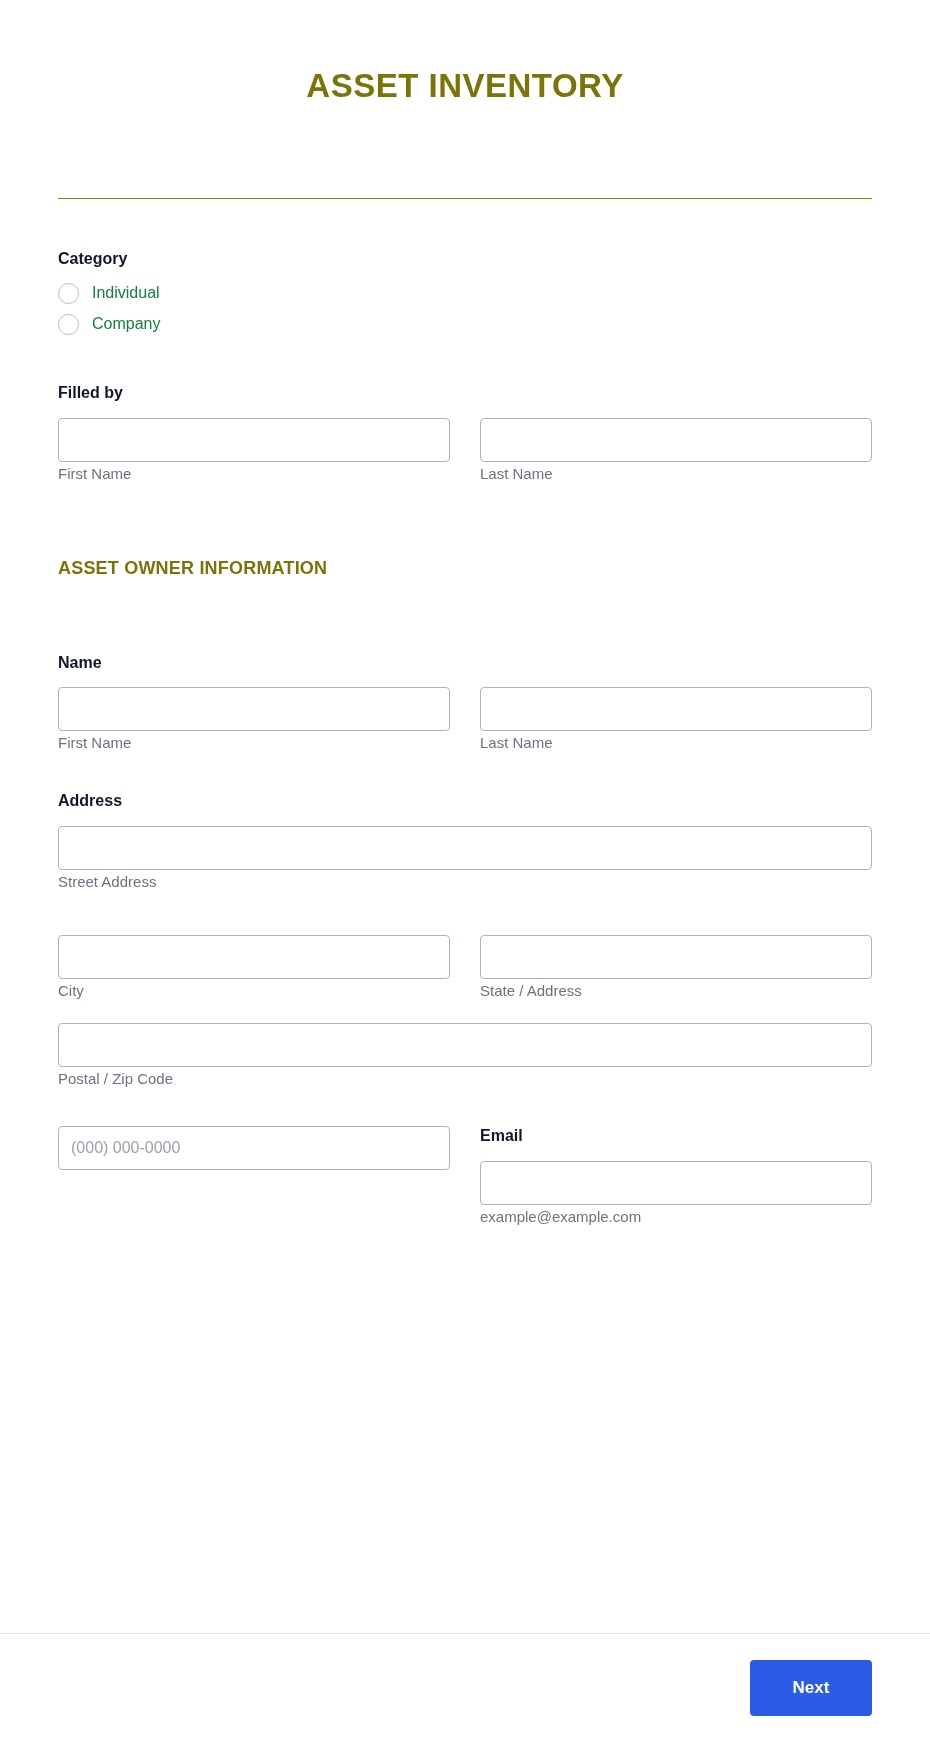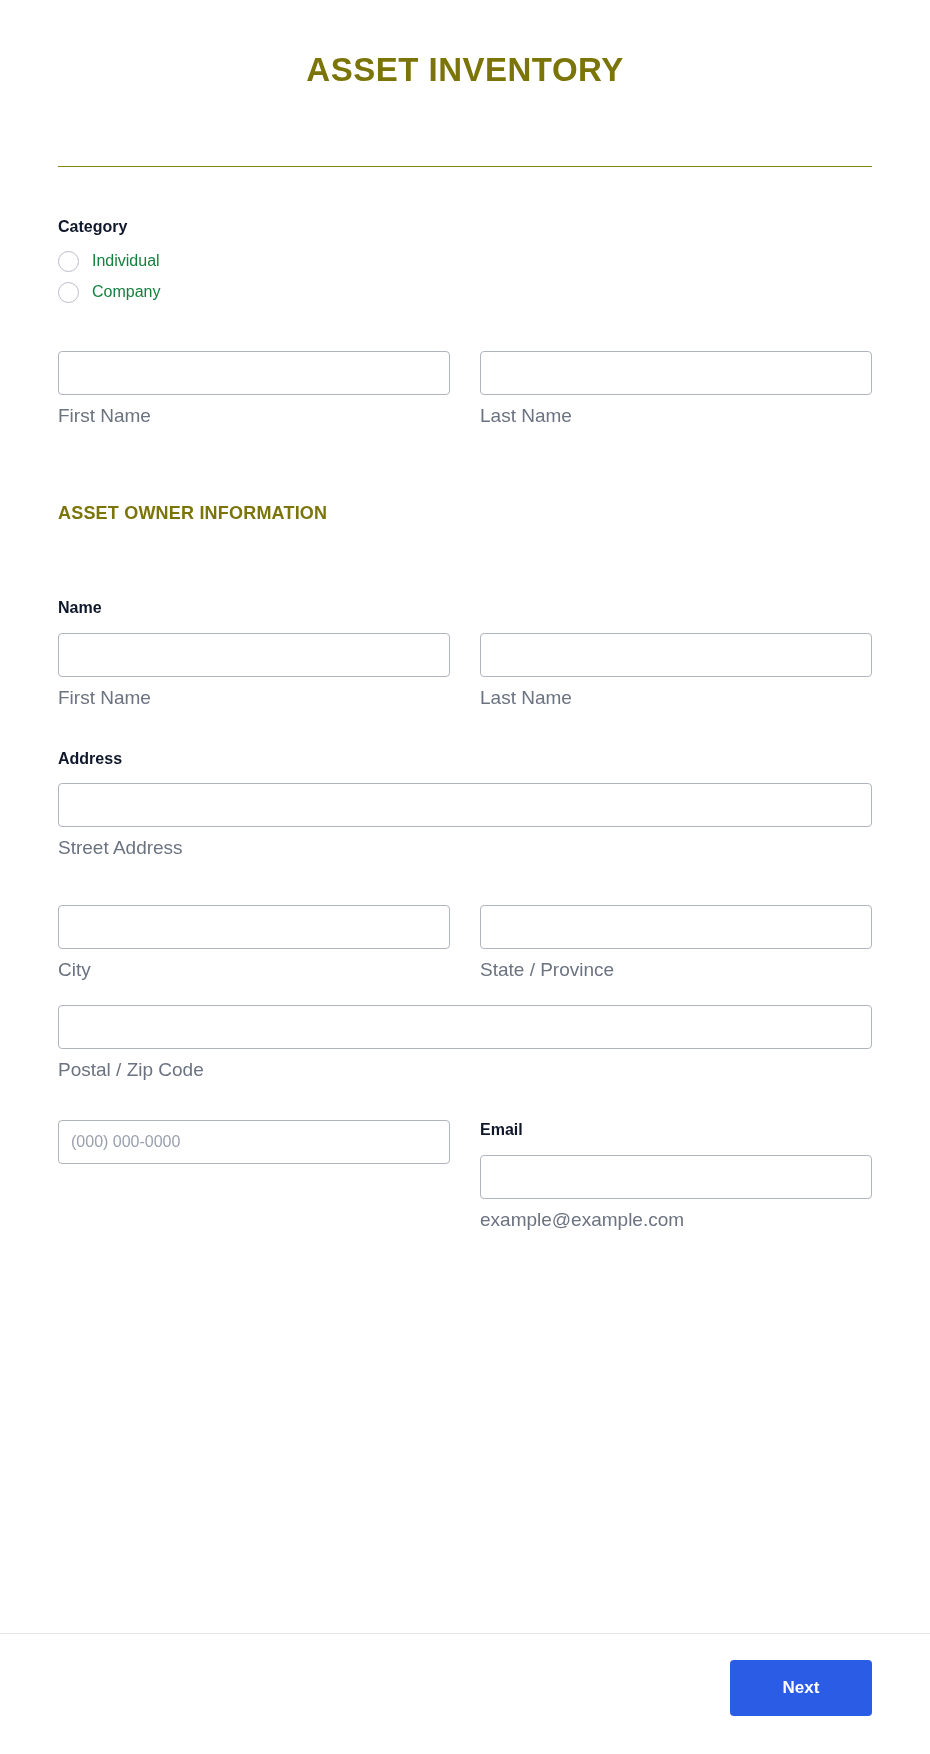--- a/index.html
+++ b/index.html
@@ -24,21 +24,21 @@
   .form-body {
     flex: 1 1 auto;
     padding: 0 58px;
   }
   .form-title {
     text-align: center;
     font-size: 33px;
     font-weight: bold;
     letter-spacing: 0.5px;
     color: #7b7509;
-    margin: 0;
+    margin: 16px;
     padding: 50px 0 0 0;
     line-height: 1.2;
   }
   .title-spacer {
     height: 76px;
   }
   .title-rule {
     border: none;
     border-top: 1px solid #8a8411;
     margin: 0 0 0 0;
@@ -103,43 +103,43 @@
     font-family: "Liberation Sans", sans-serif;
     font-size: 16px;
     color: #ef4444;
     padding: 0 12px;
     outline: none;
   }
   .txt-input::placeholder {
     color: #9aa0ad;
   }
   .sub-label {
-    font-size: 19px;
+    font-size: 15px;
     color: #6b7280;
-    margin-top: 9px;
+    margin-top: 2px;
     line-height: 1.3;
     display: block;
   }
   .gap-after-sub { height: 22px; }
   .footer-bar {
     border-top: 1px solid #e4e6ea;
     padding: 26px 58px 38px 58px;
     display: flex;
     justify-content: flex-end;
     align-items: center;
   }
   .next-btn {
     background: #2b5ce6;
     color: #ffffff;
     border: none;
     border-radius: 4px;
     font-family: "Liberation Sans", sans-serif;
     font-size: 17px;
     font-weight: 600;
-    width: 142px;
+    width: 122px;
     height: 56px;
     cursor: pointer;
   }
 </style>
 </head>
 <body>
 
 <div class="form-wrap">
 
   <div class="form-body">
@@ -161,20 +161,21 @@
 
       <div class="radio-row">
         <span class="radio-circle"></span>
         <span class="radio-label">Company</span>
       </div>
     </div>
 
     <div class="section-gap-md"></div>
 
     <div class="field-block">
+      <span class="field-label">Filled by</span>
       <div class="input-row">
         <div class="col">
           <input class="txt-input" type="text" placeholder="" style="">
           <span class="sub-label">First Name</span>
         </div>
         <div class="col">
           <input class="txt-input" type="text" placeholder="" style="">
           <span class="sub-label">Last Name</span>
         </div>
       </div>
@@ -217,21 +218,21 @@
 
       <div class="gap-after-sub"></div>
 
       <div class="input-row">
         <div class="col">
           <input class="txt-input" type="text" placeholder="" style="">
           <span class="sub-label">City</span>
         </div>
         <div class="col">
           <input class="txt-input" type="text" placeholder="" style="">
-          <span class="sub-label">State / Province</span>
+          <span class="sub-label">State / Address</span>
         </div>
       </div>
 
       <div class="gap-after-sub"></div>
 
       <div class="col-full">
         <input class="txt-input" type="text" placeholder="" style="">
         <span class="sub-label">Postal / Zip Code</span>
       </div>
     </div>

